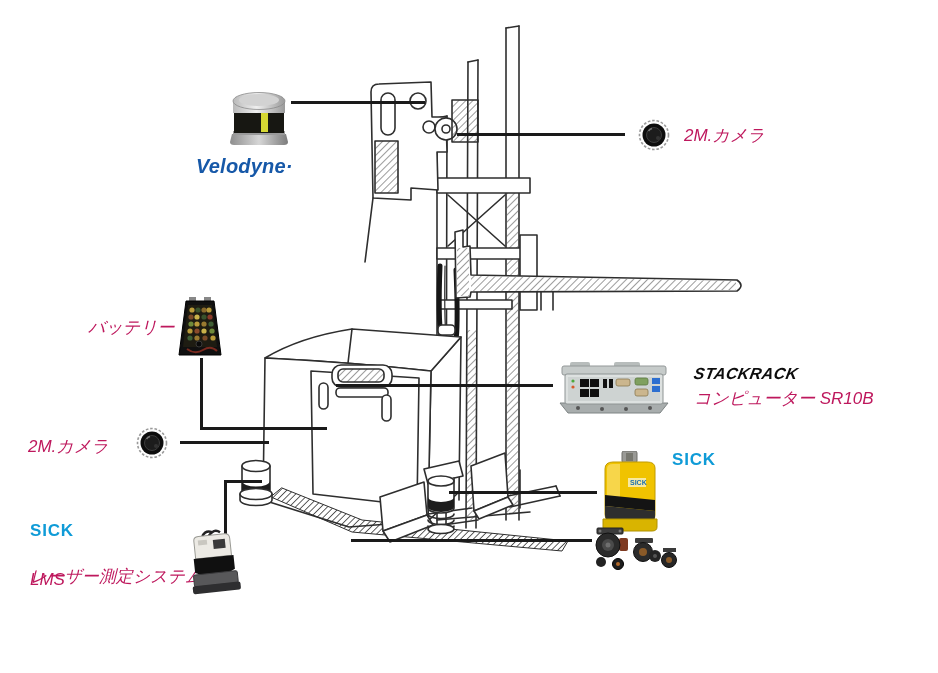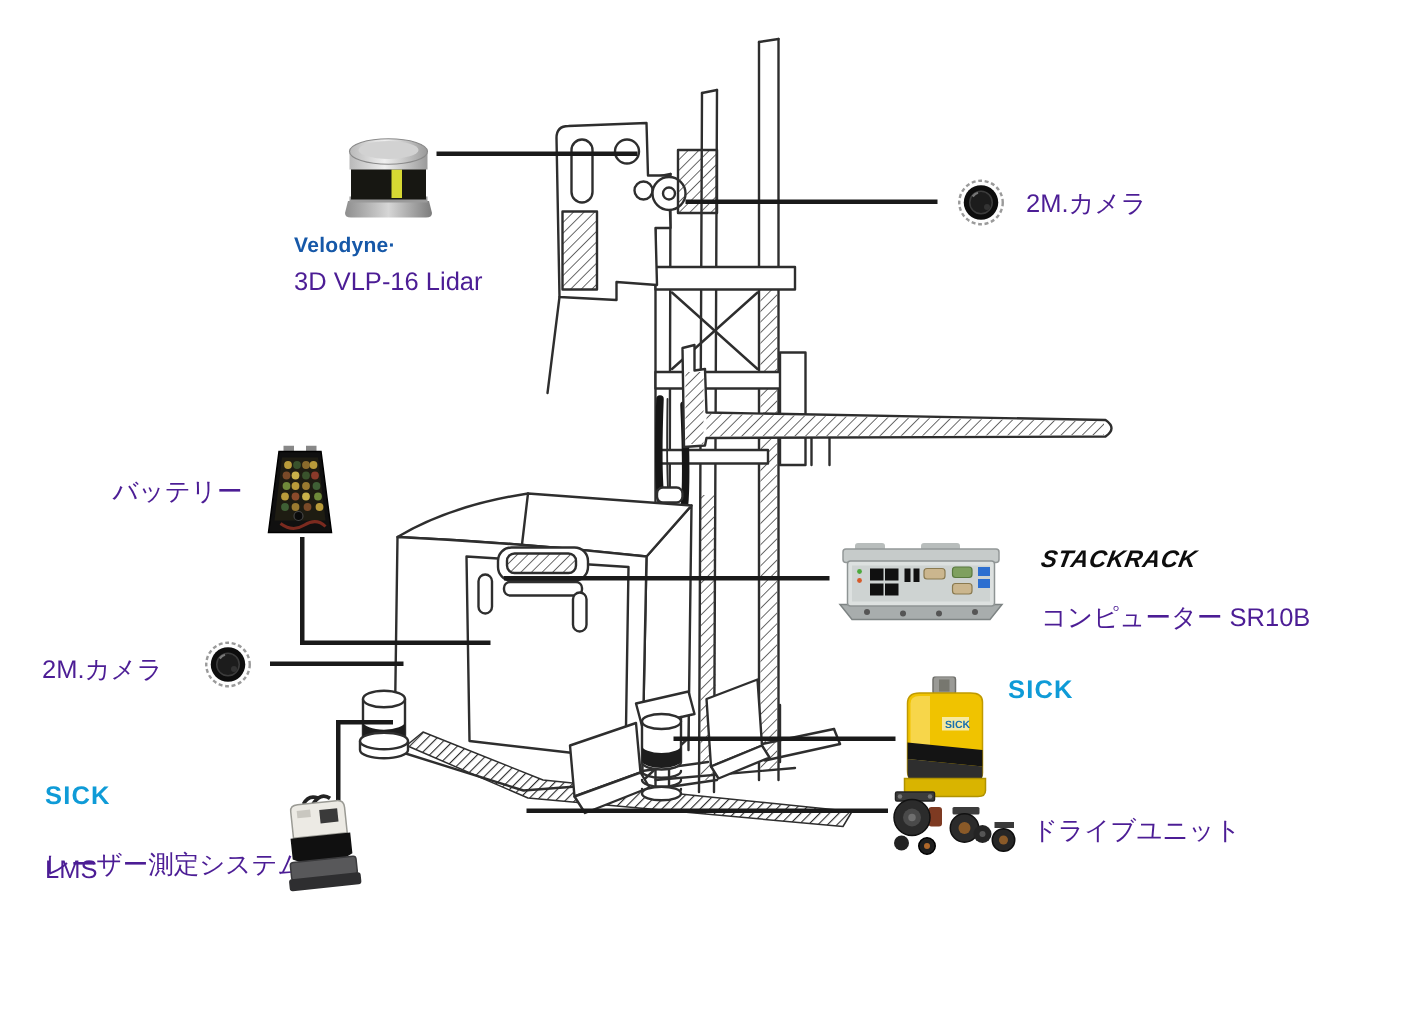--- a/index.html
+++ b/index.html
@@ -2,24 +2,24 @@
 <html><head>
 <meta charset="utf-8">
 <style>
   html,body{margin:0;padding:0;background:#fff;}
   .stage{
     position:relative;width:938px;height:673px;background:#ffffff;overflow:hidden;
     font-family:"Liberation Sans","DejaVu Sans",sans-serif;color:#222;
   }
   .abs{position:absolute;}
   .line{position:absolute;background:#1a1a1a;}
-  .lbl{position:absolute;font-size:17px;color:#4c1d95;white-space:nowrap;line-height:21px;}
+  .lbl{position:absolute;font-size:17px;color:#be185d;white-space:nowrap;line-height:21px;font-style:italic;}
   .brand-velodyne{
-    position:absolute;font-size:14px;font-weight:bold;color:#1658a8;
-    letter-spacing:.2px;white-space:nowrap;
+    position:absolute;font-size:20px;font-weight:bold;color:#1658a8;
+    letter-spacing:.2px;white-space:nowrap;font-style:italic;
   }
   .brand-sick{
     position:absolute;font-size:17px;font-weight:bold;color:#0f9bd7;
     letter-spacing:.8px;white-space:nowrap;
   }
   .brand-stackrack{
     position:absolute;font-size:16px;font-weight:900;font-style:italic;color:#0d0d0d;
     letter-spacing:.4px;white-space:nowrap;display:inline-block;transform:skewX(-10deg);
   }
   svg{display:block;}
@@ -166,32 +166,31 @@
     </defs>
     <path d="M8,48 L62,48 L64,56 Q64,59 60,59 L10,59 Q6,59 6,56 Z" fill="url(#lg2)"></path>
     <rect x="9" y="45" width="52" height="4" fill="#9a9a9a"></rect>
     <rect x="10" y="26" width="50" height="21" fill="#171712"></rect>
     <rect x="37" y="27" width="7" height="19" fill="#d6d833"></rect>
     <rect x="9" y="16" width="52" height="11" fill="url(#lg1)"></rect>
     <ellipse cx="35" cy="15" rx="26" ry="8.5" fill="url(#lg1)" stroke="#8a8a8a" stroke-width="0.8"></ellipse>
     <ellipse cx="35" cy="14" rx="20" ry="6" fill="#d2d2d2"></ellipse>
   </svg>
   <div class="brand-velodyne" style="left:196px;top:155px;">Velodyne·</div>
-  <div class="lbl" style="left:196px;top:177px;">3D VLP-16 Lidar</div>
 
   <svg class="abs" style="left:638px;top:119px;" width="32" height="32" viewBox="0 0 32 32">
     <circle cx="16" cy="16" r="14.5" fill="#fdfdfd" stroke="#9a9a9a" stroke-width="1.6" stroke-dasharray="2.6 1.8"></circle>
     <circle cx="16" cy="16" r="11.5" fill="#0d0d0d"></circle>
     <circle cx="16" cy="16" r="7.5" fill="#1c1c1c" stroke="#3c3c3c" stroke-width="1"></circle>
     <path d="M10.5,12 A7,7 0 0 1 14,9.5" stroke="#777" stroke-width="1.5" fill="none"></path>
     <circle cx="20" cy="19" r="2" fill="#333"></circle>
   </svg>
   <div class="lbl" style="left:684px;top:125px;">2M.カメラ</div>
 
-  <div class="lbl" style="left:75px;top:317px;text-align:right;">バッテリー</div>
+  <div class="lbl" style="left:88px;top:317px;text-align:right;">バッテリー</div>
   <svg class="abs" style="left:177px;top:297px;" width="46" height="64" viewBox="0 0 46 64">
     <rect x="12" y="0" width="7" height="5" fill="#888"></rect>
       <rect x="27" y="0" width="7" height="5" fill="#888"></rect>
     <path d="M9,4 L37,4 L44,58 L2,58 Z" fill="#101010" stroke="#000"></path>
     <path d="M11,8 L35,8 L40,50 L6,50 Z" fill="#1e1c12"></path>
     <circle cx="15" cy="13" r="2.6" fill="#b99b3a"></circle>
       <circle cx="21" cy="13" r="2.6" fill="#39522c"></circle>
       <circle cx="27" cy="13" r="2.6" fill="#8a6a2c"></circle>
       <circle cx="32" cy="13" r="2.6" fill="#b99b3a"></circle>
     <circle cx="14" cy="20" r="2.6" fill="#7a4a28"></circle>
@@ -235,21 +234,21 @@
       <rect x="53" y="18" width="4" height="9" fill="#111"></rect>
     <rect x="60" y="18" width="14" height="7" rx="2" fill="#cbb68e" stroke="#8a7a50" stroke-width="0.8"></rect>
     <rect x="79" y="17" width="13" height="7" rx="2" fill="#7fa05f" stroke="#5a7a40" stroke-width="0.8"></rect>
     <rect x="79" y="28" width="13" height="7" rx="2" fill="#cbb68e" stroke="#8a7a50" stroke-width="0.8"></rect>
     <rect x="96" y="17" width="8" height="6" fill="#2d6fd0"></rect>
       <rect x="96" y="25" width="8" height="6" fill="#2d6fd0"></rect>
   </svg>
   <div class="abs" style="left:694px;top:365px;">
     <span class="brand-stackrack" style="position:static;">STACKRACK</span>
   </div>
-  <div class="lbl" style="left:694px;top:401px;">コンピューター SR10B</div>
+  <div class="lbl" style="left:694px;top:388px;">コンピューター SR10B</div>
 
   <div class="lbl" style="left:28px;top:436px;">2M.カメラ</div>
   <svg class="abs" style="left:136px;top:427px;" width="32" height="32" viewBox="0 0 32 32">
     <circle cx="16" cy="16" r="14.5" fill="#fdfdfd" stroke="#9a9a9a" stroke-width="1.6" stroke-dasharray="2.6 1.8"></circle>
     <circle cx="16" cy="16" r="11.5" fill="#0d0d0d"></circle>
     <circle cx="16" cy="16" r="7.5" fill="#1c1c1c" stroke="#3c3c3c" stroke-width="1"></circle>
     <path d="M10.5,12 A7,7 0 0 1 14,9.5" stroke="#777" stroke-width="1.5" fill="none"></path>
     <circle cx="20" cy="19" r="2" fill="#333"></circle>
   </svg>
 
@@ -292,15 +291,14 @@
       <circle cx="25" cy="44" r="2" fill="#b0682a"></circle>
     <rect x="42" y="18" width="18" height="5" rx="1" fill="#3c3c3c"></rect>
     <circle cx="50" cy="32" r="9.5" fill="#2b2b2b" stroke="#111"></circle>
       <circle cx="50" cy="32" r="4" fill="#8a5a28"></circle>
     <circle cx="62" cy="36" r="6" fill="#242424"></circle>
       <circle cx="62" cy="36" r="2" fill="#555"></circle>
     <rect x="70" y="28" width="13" height="4" fill="#3a3a3a"></rect>
     <circle cx="76" cy="40" r="7.5" fill="#262626" stroke="#0e0e0e"></circle>
       <circle cx="76" cy="40" r="3" fill="#8a5a28"></circle>
   </svg>
-  <div class="lbl" style="left:688px;top:543px;">ドライブユニット</div>
 
 </div>
 
 </body></html>

